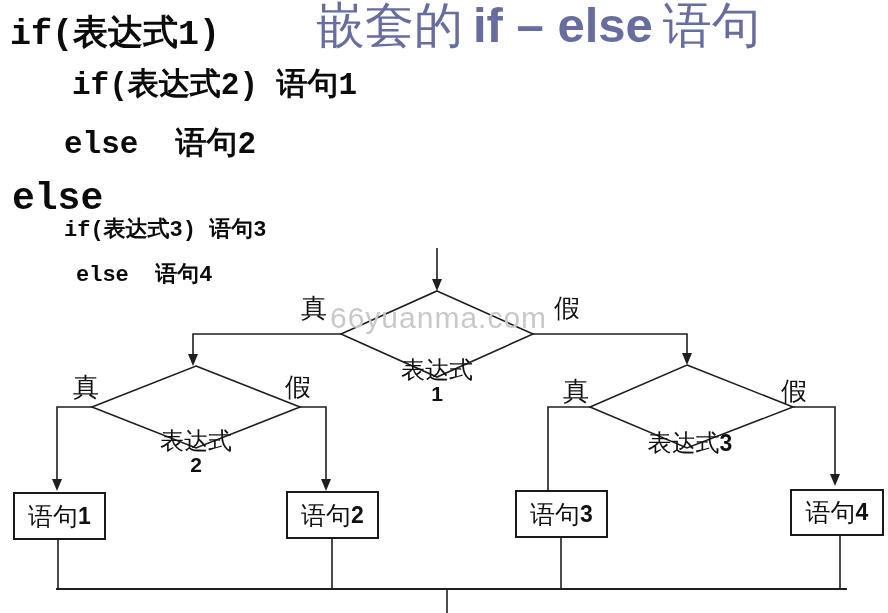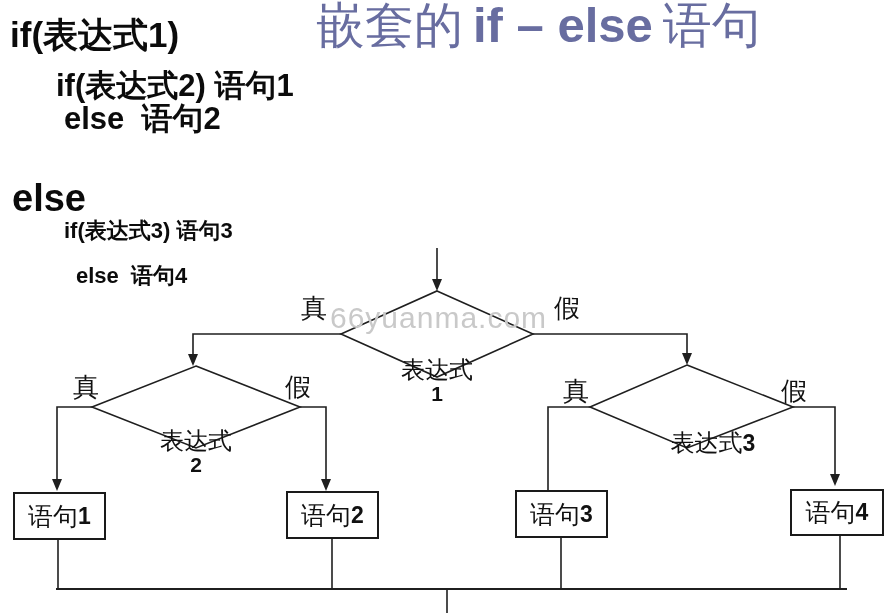--- a/index.html
+++ b/index.html
@@ -10,25 +10,25 @@
   
   .title{
     position:absolute;left:316px;top:-6px;white-space:nowrap;
     font-size:49px;line-height:62px;color:#686da0;
   }
   .t-cn{font-family:"Liberation Serif","DejaVu Serif",serif;font-weight:500;}
   .t-en{font-family:"Liberation Sans","DejaVu Sans",sans-serif;font-weight:700;margin:0 10px;}
   
   .code-line{
     position:absolute;font-weight:700;color:#0b0b0b;white-space:pre;
-    font-family:Liberation Sans, sans-serif;line-height:1.1;
+    font-family:Liberation Mono, monospace;line-height:1.1;
   }
   .l1{left:10px;top:16px;font-size:35px;}
-  .l2{left:56px;top:69px;font-size:31px;}
-  .l3{left:64px;top:102px;font-size:31px;}
+  .l2{left:72px;top:69px;font-size:31px;}
+  .l3{left:64px;top:128px;font-size:31px;}
   .l4{left:12px;top:166px;font-size:38px;margin-top:12px;}
   .l5{left:64px;top:219px;font-size:22px;}
   .l6{left:76px;top:264px;font-size:22px;}
   
   .fc-svg{position:absolute;left:0;top:0;z-index:2;}
   .watermark{
     position:absolute;left:330px;top:281px;z-index:6;
     font-size:30px;letter-spacing:1px;color:#c9c9c9;
     font-family:"Liberation Sans","DejaVu Sans",sans-serif;
     margin-top:20px;
@@ -42,21 +42,21 @@
   .bl-zhen2{left:73px;top:375px;}
   .bl-jia2{left:285px;top:375px;}
   .bl-zhen3{left:563px;top:379px;}
   .bl-jia3{left:781px;top:379px;}
   .diamond-text{
     position:absolute;z-index:3;text-align:center;
     font-family:"Liberation Serif","DejaVu Serif",serif;font-size:24px;line-height:26px;margin-top:37px;
   }
   .dt1{left:377px;top:320px;width:120px;}
   .dt2{left:136px;top:391px;width:120px;}
-  .dt3{left:650px;top:393px;width:126px;}
+  .dt3{left:627px;top:393px;width:126px;}
   .diamond-text .num{
     display:block;font-family:"Liberation Sans","DejaVu Sans",sans-serif;
     font-weight:700;font-size:21px;line-height:21px;
   }
   .dt3 .num{display:inline;font-size:23px;}
   .stmt-box{
     position:absolute;z-index:3;border:2px solid #1a1a1a;background:#fff;
     display:flex;align-items:center;justify-content:center;
     font-family:"Liberation Serif","DejaVu Serif",serif;font-size:25px;
   }

